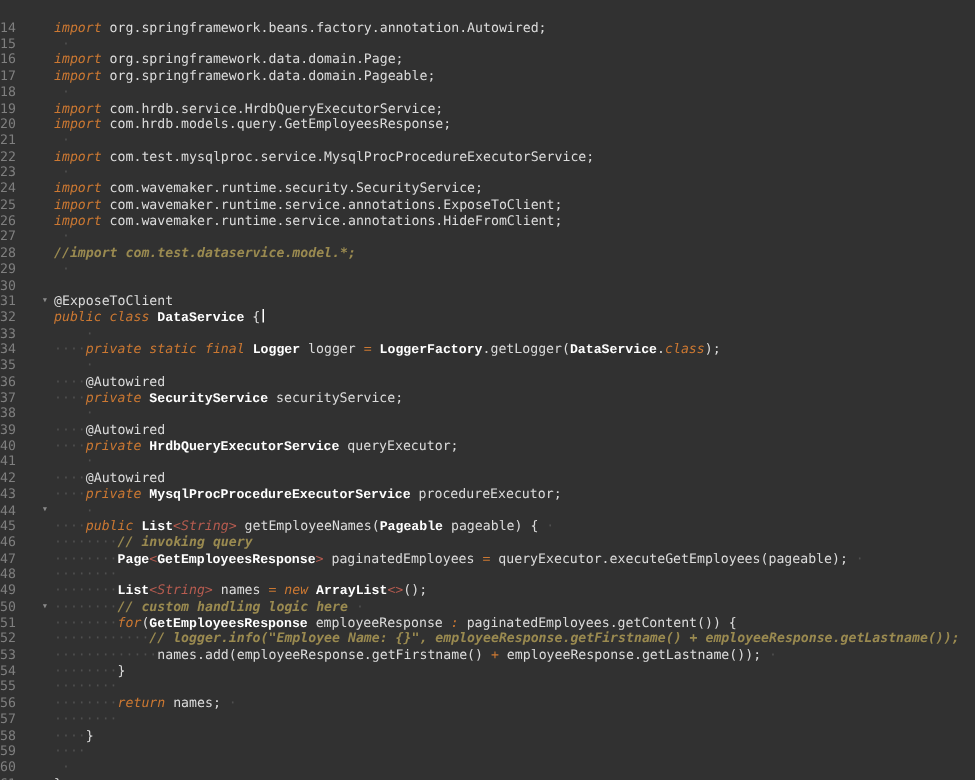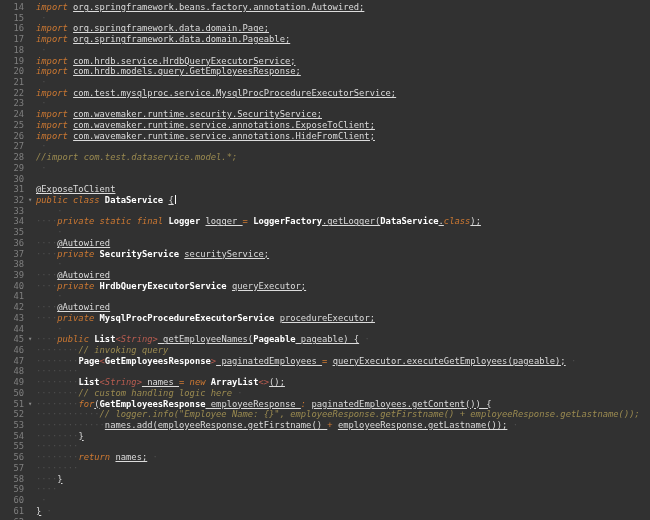--- a/index.html
+++ b/index.html
@@ -8,27 +8,27 @@
   }
   html,body{margin:0;padding:0;}
   body{width:650px;height:520px;overflow:hidden;background:var(--bg);}
   .editor{
     font-family:"DejaVu Sans Mono", monospace;
     font-size:8.8px; line-height:10.72px;
     white-space:pre; padding-top:2px;
     width:650px;height:518px;overflow:hidden;
   }
   .line{height:10.72px;}
-  .num{display:inline-block;width:24px;text-align:right;color:var(--gutter);}
+  .num{display:inline-block;width:24px;text-align:left;color:var(--gutter);margin-top:12px;}
   .fold{display:inline-block;width:12px;text-align:center;color:#8a8a8a;font-size:7px;vertical-align:top;}
   .code{color:var(--plain);}
   .sk{color:var(--kw);font-style:italic;}
-  .st{color:var(--plain);text-decoration:underline;}
-  .sb{color:var(--cls);font-weight:bold;}
+  .st{color:var(--plain);}
+  .sb{color:var(--cls);font-weight:bold;font-family:Liberation Mono, monospace;}
   .sr{color:var(--red);font-style:italic;}
-  .sc{color:var(--cmt);font-style:italic;}
+  .sc{color:var(--cmt);font-style:italic;font-weight:bold;}
   .sw{color:var(--dot);}
   .caret{display:inline-block;width:1px;height:9px;background:var(--caret);vertical-align:-1px;margin-left:1px;}
 </style>
 </head>
 <body>
 
 <div class="editor" id="editor"><div class="line"><span class="num">14</span><span class="fold"></span><span class="code"><span class="sk">import </span><span class="st">org.springframework.beans.factory.annotation.Autowired;</span></span></div><div class="line"><span class="num">15</span><span class="fold"></span><span class="code"><span class="sw"> ·</span></span></div><div class="line"><span class="num">16</span><span class="fold"></span><span class="code"><span class="sk">import </span><span class="st">org.springframework.data.domain.Page;</span></span></div><div class="line"><span class="num">17</span><span class="fold"></span><span class="code"><span class="sk">import </span><span class="st">org.springframework.data.domain.Pageable;</span></span></div><div class="line"><span class="num">18</span><span class="fold"></span><span class="code"><span class="sw"> ·</span></span></div><div class="line"><span class="num">19</span><span class="fold"></span><span class="code"><span class="sk">import </span><span class="st">com.hrdb.service.HrdbQueryExecutorService;</span></span></div><div class="line"><span class="num">20</span><span class="fold"></span><span class="code"><span class="sk">import </span><span class="st">com.hrdb.models.query.GetEmployeesResponse;</span></span></div><div class="line"><span class="num">21</span><span class="fold"></span><span class="code"><span class="sw"> ·</span></span></div><div class="line"><span class="num">22</span><span class="fold"></span><span class="code"><span class="sk">import </span><span class="st">com.test.mysqlproc.service.MysqlProcProcedureExecutorService;</span></span></div><div class="line"><span class="num">23</span><span class="fold"></span><span class="code"><span class="sw"> ·</span></span></div><div class="line"><span class="num">24</span><span class="fold"></span><span class="code"><span class="sk">import </span><span class="st">com.wavemaker.runtime.security.SecurityService;</span></span></div><div class="line"><span class="num">25</span><span class="fold"></span><span class="code"><span class="sk">import </span><span class="st">com.wavemaker.runtime.service.annotations.ExposeToClient;</span></span></div><div class="line"><span class="num">26</span><span class="fold"></span><span class="code"><span class="sk">import </span><span class="st">com.wavemaker.runtime.service.annotations.HideFromClient;</span></span></div><div class="line"><span class="num">27</span><span class="fold"></span><span class="code"><span class="sw"> ·</span></span></div><div class="line"><span class="num">28</span><span class="fold"></span><span class="code"><span class="sc">//import com.test.dataservice.model.*;</span></span></div><div class="line"><span class="num">29</span><span class="fold"></span><span class="code"><span class="sw"> ·</span></span></div><div class="line"><span class="num">30</span><span class="fold"></span><span class="code"></span></div><div class="line"><span class="num">31</span><span class="fold"></span><span class="code"><span class="st">@ExposeToClient</span></span></div><div class="line"><span class="num">32</span><span class="fold">▾</span><span class="code"><span class="sk">public class </span><span class="sb">DataService </span><span class="st">{</span><span class="caret"></span></span></div><div class="line"><span class="num">33</span><span class="fold"></span><span class="code"><span class="sw">    ·</span></span></div><div class="line"><span class="num">34</span><span class="fold"></span><span class="code"><span class="sw">····</span><span class="sk">private static final </span><span class="sb">Logger </span><span class="st">logger </span><span class="sk">= </span><span class="sb">LoggerFactory</span><span class="st">.getLogger(</span><span class="sb">DataService</span><span class="st">.</span><span class="sk">class</span><span class="st">);</span></span></div><div class="line"><span class="num">35</span><span class="fold"></span><span class="code"><span class="sw">    ·</span></span></div><div class="line"><span class="num">36</span><span class="fold"></span><span class="code"><span class="sw">····</span><span class="st">@Autowired</span></span></div><div class="line"><span class="num">37</span><span class="fold"></span><span class="code"><span class="sw">····</span><span class="sk">private </span><span class="sb">SecurityService </span><span class="st">securityService;</span></span></div><div class="line"><span class="num">38</span><span class="fold"></span><span class="code"><span class="sw">    ·</span></span></div><div class="line"><span class="num">39</span><span class="fold"></span><span class="code"><span class="sw">····</span><span class="st">@Autowired</span></span></div><div class="line"><span class="num">40</span><span class="fold"></span><span class="code"><span class="sw">····</span><span class="sk">private </span><span class="sb">HrdbQueryExecutorService </span><span class="st">queryExecutor;</span></span></div><div class="line"><span class="num">41</span><span class="fold"></span><span class="code"><span class="sw">    ·</span></span></div><div class="line"><span class="num">42</span><span class="fold"></span><span class="code"><span class="sw">····</span><span class="st">@Autowired</span></span></div><div class="line"><span class="num">43</span><span class="fold"></span><span class="code"><span class="sw">····</span><span class="sk">private </span><span class="sb">MysqlProcProcedureExecutorService </span><span class="st">procedureExecutor;</span></span></div><div class="line"><span class="num">44</span><span class="fold"></span><span class="code"><span class="sw">    ·</span></span></div><div class="line"><span class="num">45</span><span class="fold">▾</span><span class="code"><span class="sw">····</span><span class="sk">public </span><span class="sb">List</span><span class="sr">&lt;String&gt;</span><span class="st"> getEmployeeNames(</span><span class="sb">Pageable</span><span class="st"> pageable) {</span><span class="sw"> ·</span></span></div><div class="line"><span class="num">46</span><span class="fold"></span><span class="code"><span class="sw">········</span><span class="sc">// invoking query</span></span></div><div class="line"><span class="num">47</span><span class="fold"></span><span class="code"><span class="sw">········</span><span class="sb">Page</span><span class="sr">&lt;</span><span class="sb">GetEmployeesResponse</span><span class="sr">&gt;</span><span class="st"> paginatedEmployees </span><span class="sk">= </span><span class="st">queryExecutor.executeGetEmployees(pageable);</span><span class="sw"> ·</span></span></div><div class="line"><span class="num">48</span><span class="fold"></span><span class="code"><span class="sw">········</span></span></div><div class="line"><span class="num">49</span><span class="fold"></span><span class="code"><span class="sw">········</span><span class="sb">List</span><span class="sr">&lt;String&gt;</span><span class="st"> names </span><span class="sk">= new </span><span class="sb">ArrayList</span><span class="sr">&lt;&gt;</span><span class="st">();</span></span></div><div class="line"><span class="num">50</span><span class="fold"></span><span class="code"><span class="sw">········</span><span class="sc">// custom handling logic here</span><span class="sw"> ·</span></span></div><div class="line"><span class="num">51</span><span class="fold">▾</span><span class="code"><span class="sw">········</span><span class="sk">for</span><span class="st">(</span><span class="sb">GetEmployeesResponse</span><span class="st"> employeeResponse </span><span class="sk">: </span><span class="st">paginatedEmployees.getContent()) {</span></span></div><div class="line"><span class="num">52</span><span class="fold"></span><span class="code"><span class="sw">············</span><span class="sc">// logger.info("Employee Name: {}", employeeResponse.getFirstname() + employeeResponse.getLastname());</span></span></div><div class="line"><span class="num">53</span><span class="fold"></span><span class="code"><span class="sw">·············</span><span class="st">names.add(employeeResponse.getFirstname() </span><span class="sk">+ </span><span class="st">employeeResponse.getLastname());</span><span class="sw"> ·</span></span></div><div class="line"><span class="num">54</span><span class="fold"></span><span class="code"><span class="sw">········</span><span class="st">}</span></span></div><div class="line"><span class="num">55</span><span class="fold"></span><span class="code"><span class="sw">········</span></span></div><div class="line"><span class="num">56</span><span class="fold"></span><span class="code"><span class="sw">········</span><span class="sk">return </span><span class="st">names;</span><span class="sw"> ·</span></span></div><div class="line"><span class="num">57</span><span class="fold"></span><span class="code"><span class="sw">········</span></span></div><div class="line"><span class="num">58</span><span class="fold"></span><span class="code"><span class="sw">····</span><span class="st">}</span></span></div><div class="line"><span class="num">59</span><span class="fold"></span><span class="code"><span class="sw">····</span></span></div><div class="line"><span class="num">60</span><span class="fold"></span><span class="code"><span class="sw"> ·</span></span></div><div class="line"><span class="num">61</span><span class="fold"></span><span class="code"><span class="st">}</span><span class="sw"> ·</span></span></div><div class="line"><span class="num">62</span><span class="fold"></span><span class="code"><span class="sw"> ·</span></span></div></div>
 
 </body></html>

